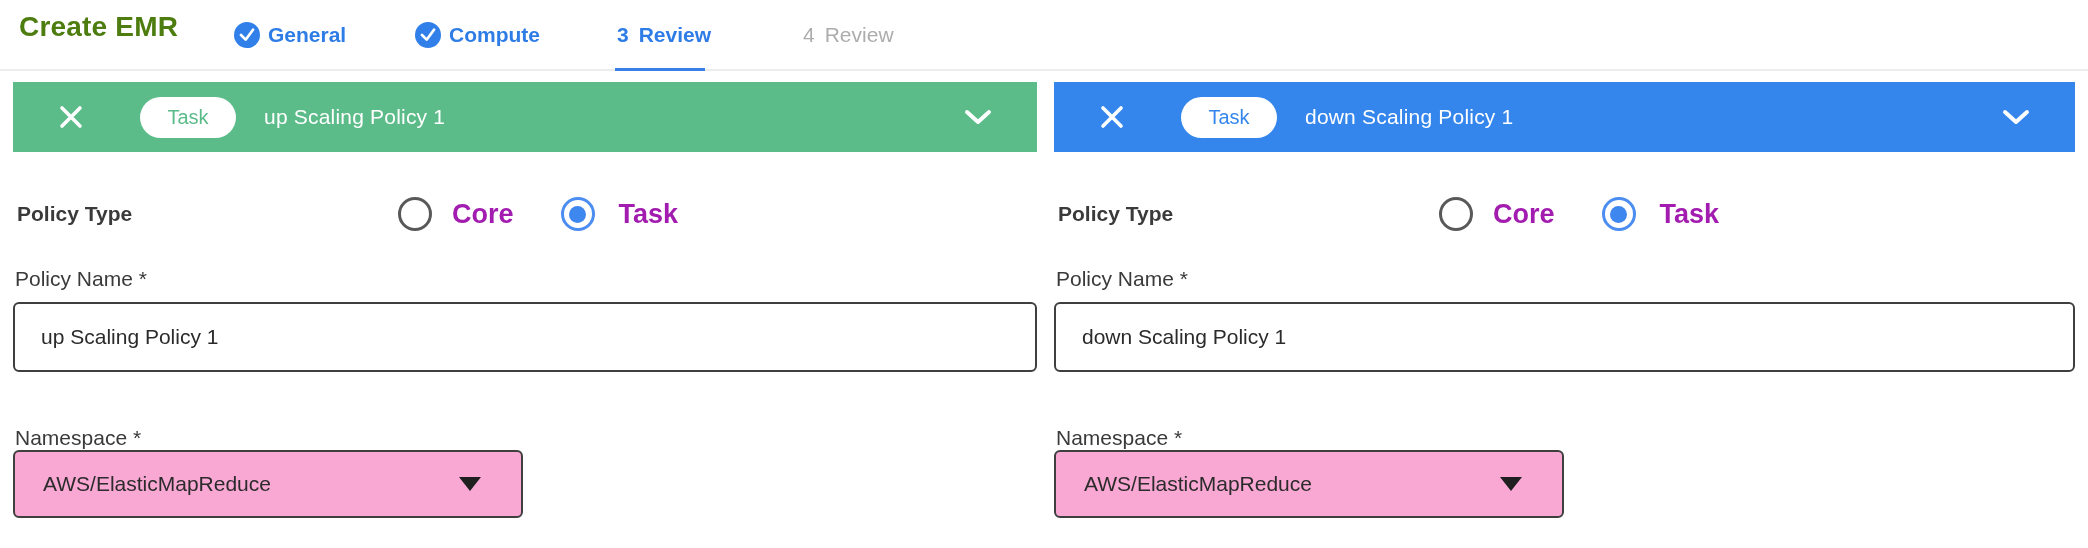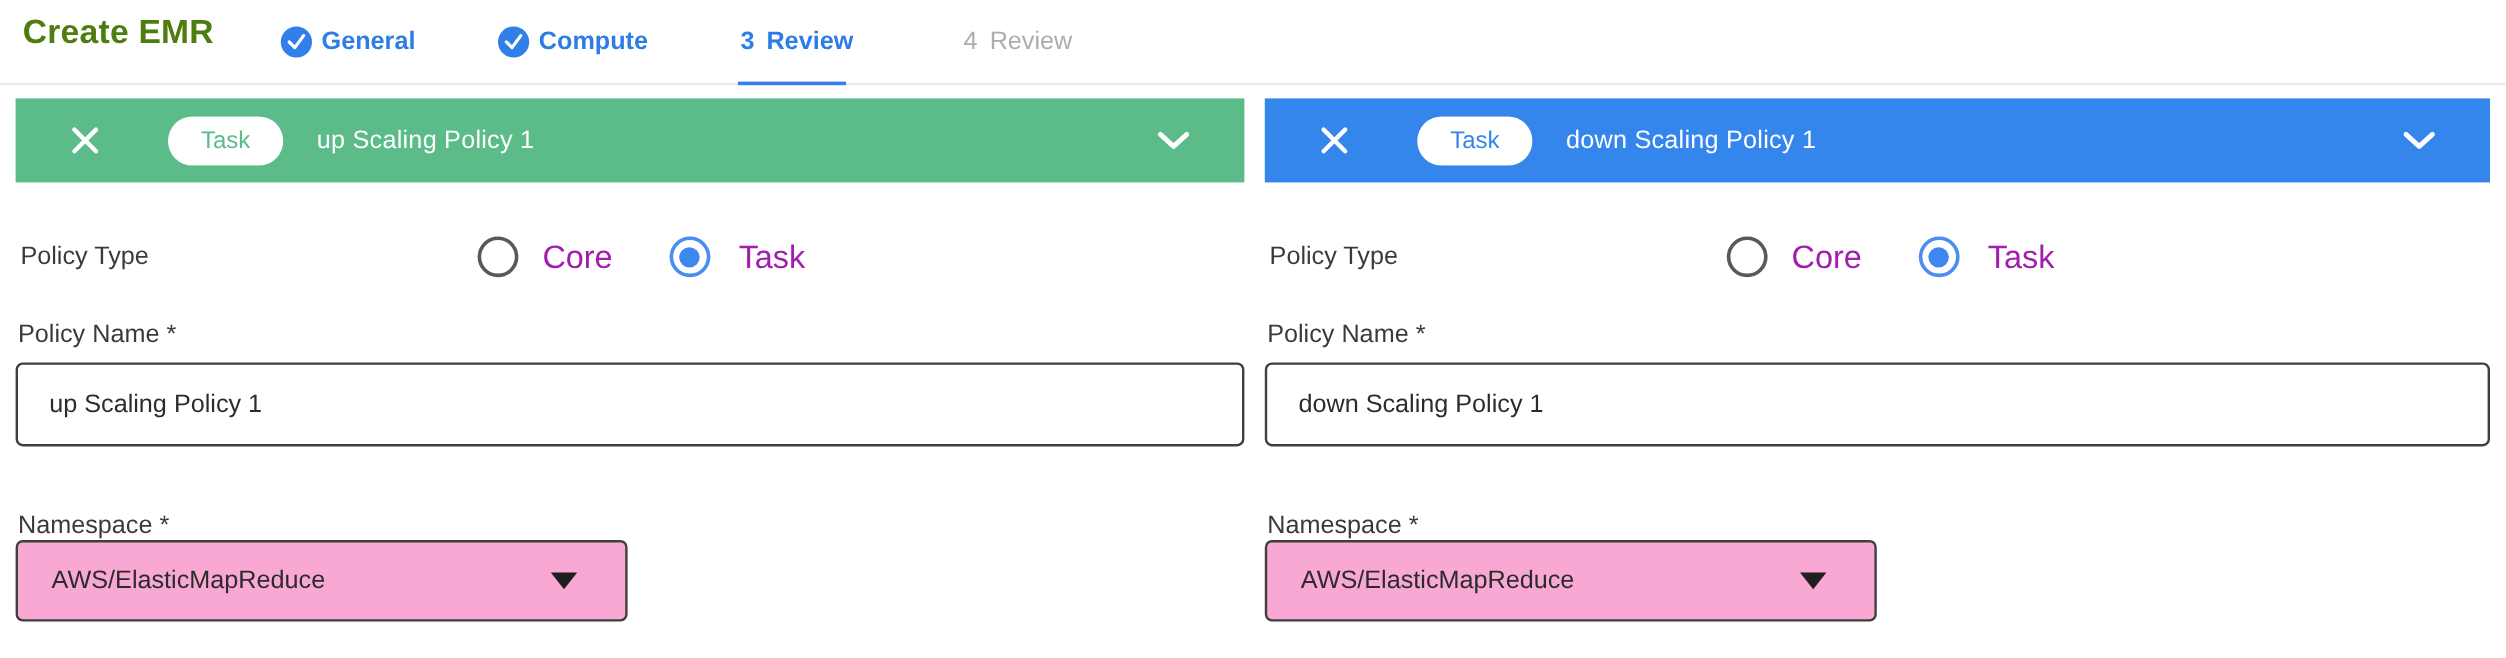--- a/index.html
+++ b/index.html
@@ -56,21 +56,21 @@
   }
   .panel-green .badge { color:#5bbb89; }
   .panel-blue  .badge { color:#3486ec; }
   .panel-header-title { font-size:21px; font-weight:400; letter-spacing:0.2px; }
   .chevron-icon { margin-left:auto; flex:0 0 auto; cursor:pointer; }
 
   
   .panel-body { padding-top:45px; }
   .field-label { font-size:21px; color:#3a3a3a; margin-left:2px; }
 
-  .radio-row { position:relative; height:34px; margin-bottom:36px; }
+  .radio-row { position:relative; height:34px; margin-bottom:36px;font-weight:bold; }
   .radio-row .field-label { position:absolute; left:2px; top:50%; transform:translateY(-50%); }
   .radio-group { position:absolute; left:385px; top:0; height:34px; display:flex; align-items:center; }
   .radio-outer {
     width:34px; height:34px; border-radius:50%; background:#ffffff;
     border:3px solid #595959; flex:0 0 auto; cursor:pointer;
     display:flex; align-items:center; justify-content:center;
   }
   .radio-outer.selected { border-color:#4b8df0; }
   .radio-dot { width:17px; height:17px; border-radius:50%; background:#3e87ee; }
   .radio-label { font-size:27px; color:#a21caf; }

